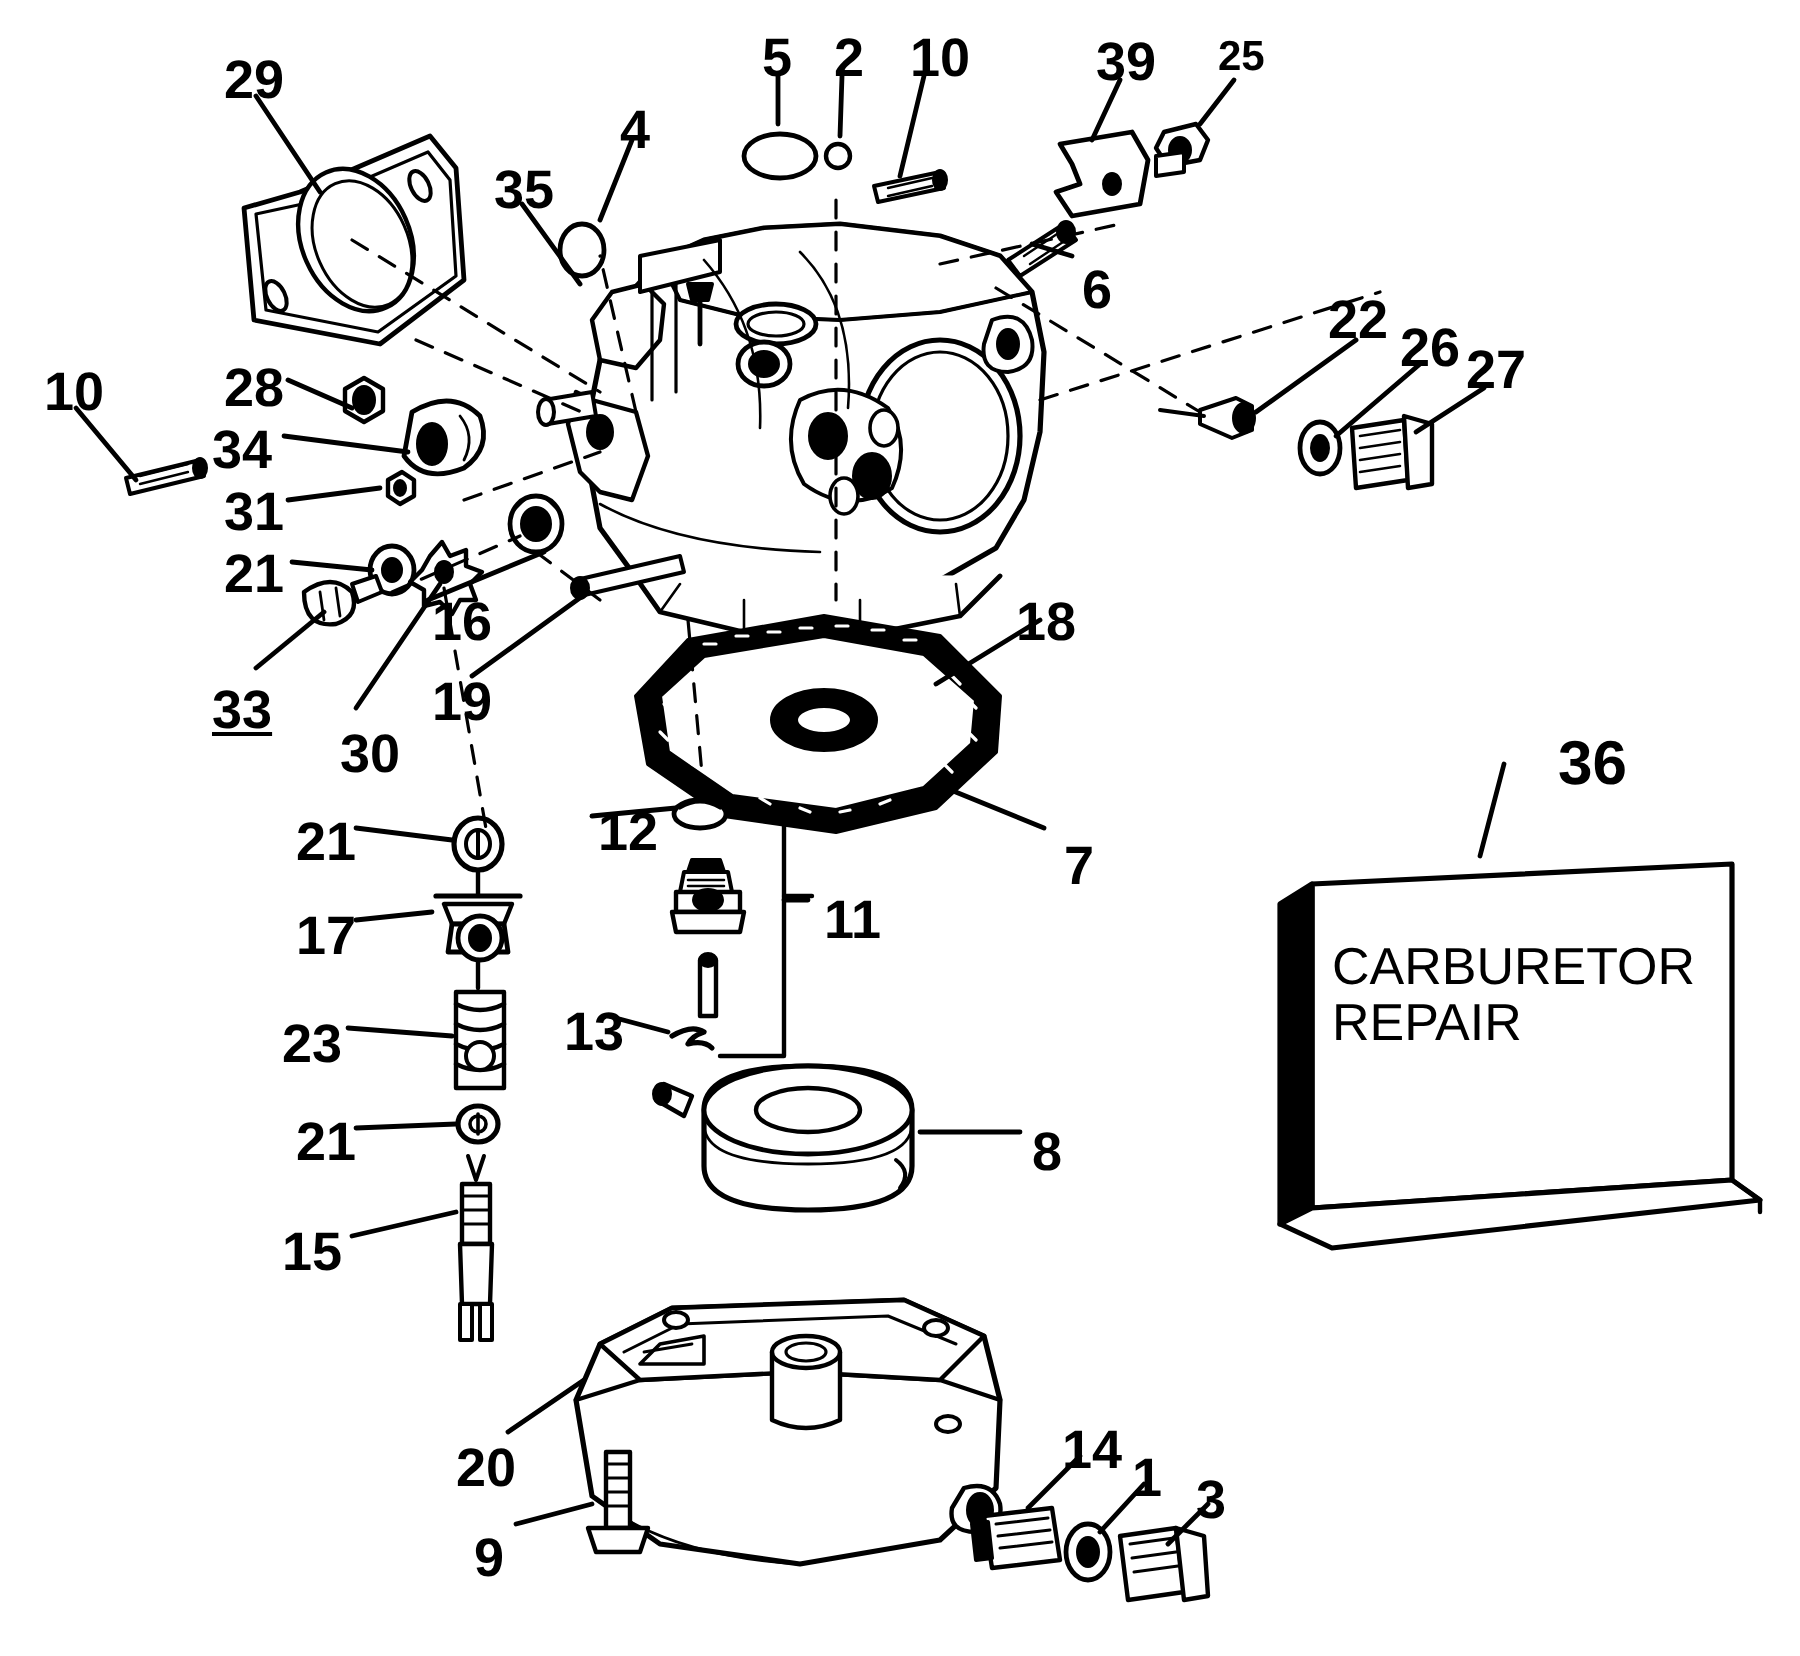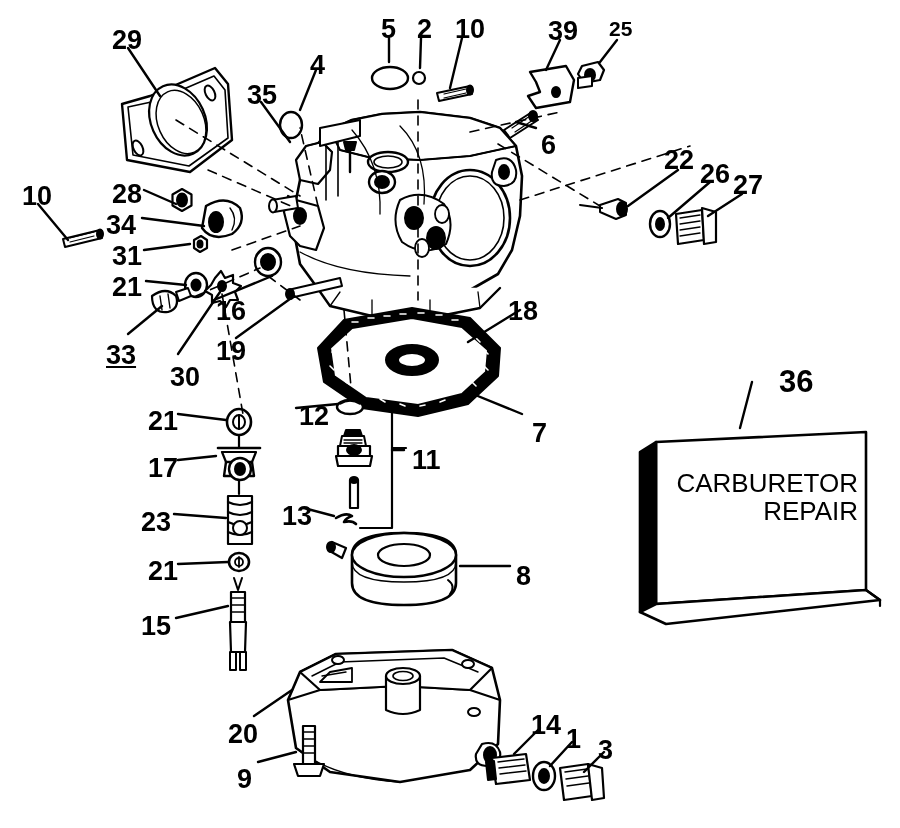--- a/index.html
+++ b/index.html
@@ -2,21 +2,21 @@
 <html><head>
 <meta charset="utf-8">
 <style>
   html,body{margin:0;padding:0;background:#ffffff;}
   body{width:900px;height:828px;font-family:"Liberation Sans",sans-serif;}
   #stage{position:relative;width:900px;height:828px;overflow:hidden;background:#fff;}
   #art{position:absolute;left:0;top:0;width:900px;height:828px;}
   .lbl{position:absolute;font-family:"Liberation Sans",sans-serif;font-weight:bold;
        color:#000;line-height:1;white-space:nowrap;}
   .kitlabel{position:absolute;font-family:"Liberation Sans",sans-serif;
-       font-weight:normal;color:#000;line-height:1.06;white-space:nowrap;text-align:right;}
+       font-weight:normal;color:#000;line-height:1.06;white-space:nowrap;text-align:left;}
 </style>
 </head>
 <body>
 
 <div id="stage">
 
   <svg id="art" viewBox="0 0 900 828">
     <defs>
       <g id="hexnut">
         <polygon points="0,-11 9.5,-5.5 9.5,5.5 0,11 -9.5,5.5 -9.5,-5.5" fill="#fff" stroke="#000" stroke-width="2.2"></polygon>

